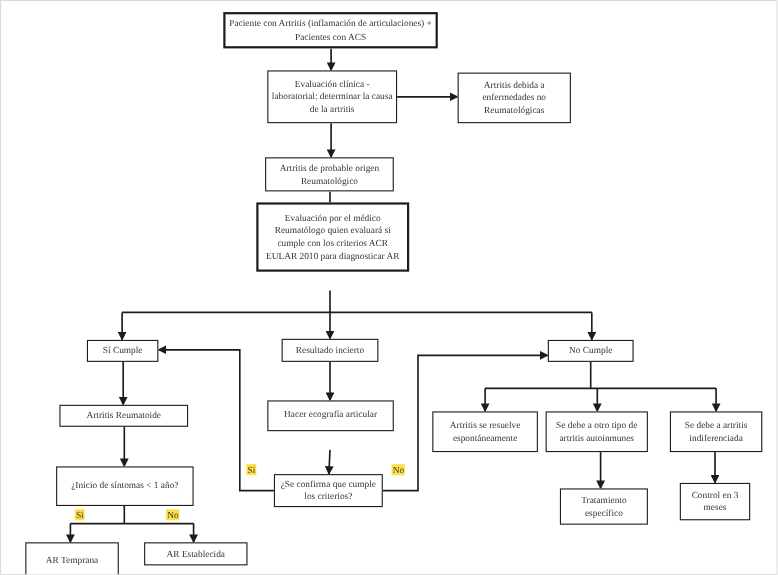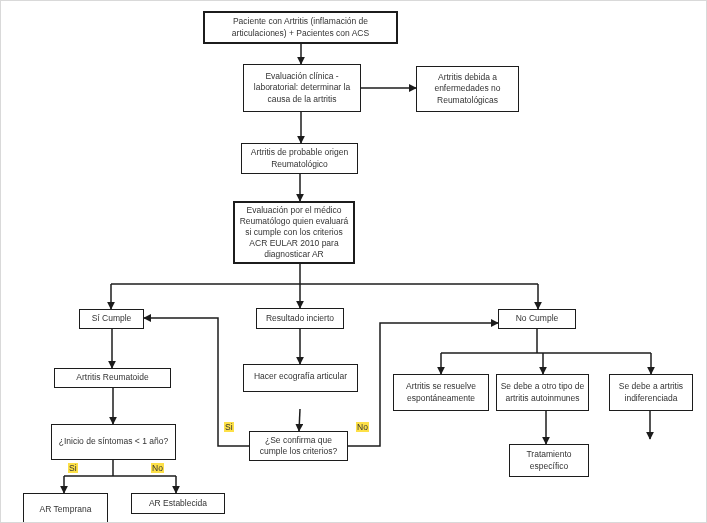--- a/index.html
+++ b/index.html
@@ -2,21 +2,21 @@
 <html><head>
 <meta charset="utf-8">
 <style>
   html,body{margin:0;padding:0;background:#ffffff;}
   .canvas{
     position:relative;
     width:707px;height:523px;
     background:#ffffff;
     border:1px solid #d9d9d9;
     box-sizing:border-box;
-    font-family:Liberation Sans, sans-serif;
+    font-family:Liberation Serif, serif;
     overflow:hidden;
   }
   .wires{position:absolute;left:0;top:0;width:707px;height:523px;}
   .node{
     position:absolute;
     border:1.5px solid #1c1c1c;
     background:#ffffff;
     box-sizing:border-box;
     display:flex;align-items:center;justify-content:center;
     text-align:center;
@@ -108,21 +108,21 @@
   </svg>
 
   <div class="node" style="left:202px;top:10px;width:195px;height:33px;border-width:2px">Paciente con Artritis (inflamación de articulaciones) + Pacientes con ACS</div>
 
   <div class="node" style="left:415px;top:65px;width:103px;height:46px">Artritis debida a enfermedades no Reumatológicas</div>
 
   <div class="node" style="left:242px;top:63px;width:118px;height:48px">Evaluación clínica - laboratorial: determinar la causa de la artritis</div>
 
   <div class="node" style="left:240px;top:142px;width:117px;height:31px">Artritis de probable origen Reumatológico</div>
 
-  <div class="node" style="left:232px;top:200px;width:122px;height:63px;border-width:2px">Evaluación por el médico Reumatólogo quien evaluará si cumple con los criterios ACR EULAR 2010 para diagnosticar AR</div>
+  <div class="node" style="left:232px;top:183px;width:139px;height:63px;border-width:2px">Evaluación por el médico Reumatólogo quien evaluará si cumple con los criterios ACR EULAR 2010 para diagnosticar AR</div>
 
   <div class="node" style="left:78px;top:308px;width:65px;height:20px">Sí Cumple</div>
 
   <div class="node" style="left:255px;top:307px;width:88px;height:21px">Resultado incierto</div>
 
   <div class="node" style="left:53px;top:367px;width:117px;height:20px">Artritis Reumatoide</div>
 
   <div class="node" style="left:497px;top:308px;width:78px;height:20px">No Cumple</div>
 
   <div class="node" style="left:50px;top:423px;width:125px;height:36px">¿Inicio de síntomas &lt; 1 año?</div>
@@ -136,19 +136,20 @@
   <div class="node" style="left:248px;top:430px;width:99px;height:30px">¿Se confirma que cumple los criterios?</div>
 
   <div class="node" style="left:392px;top:373px;width:96px;height:37px">Artritis se resuelve espontáneamente</div>
 
   <div class="node" style="left:495px;top:373px;width:93px;height:37px">Se debe a otro tipo de artritis autoinmunes</div>
 
   <div class="node" style="left:608px;top:373px;width:84px;height:37px">Se debe a artritis indiferenciada</div>
 
   <div class="node" style="left:508px;top:443px;width:80px;height:33px">Tratamiento específico</div>
 
+  <div class="node" style="left:617px;top:438px;width:64px;height:34px">Control en 3 meses</div>
 
   <span class="edge-label" style="left:223px;top:421px">Si</span>
   <span class="edge-label" style="left:355px;top:421px">No</span>
   <span class="edge-label" style="left:67px;top:462px">Si</span>
   <span class="edge-label" style="left:150px;top:462px">No</span>
 
 </div>
 
 </body></html>

